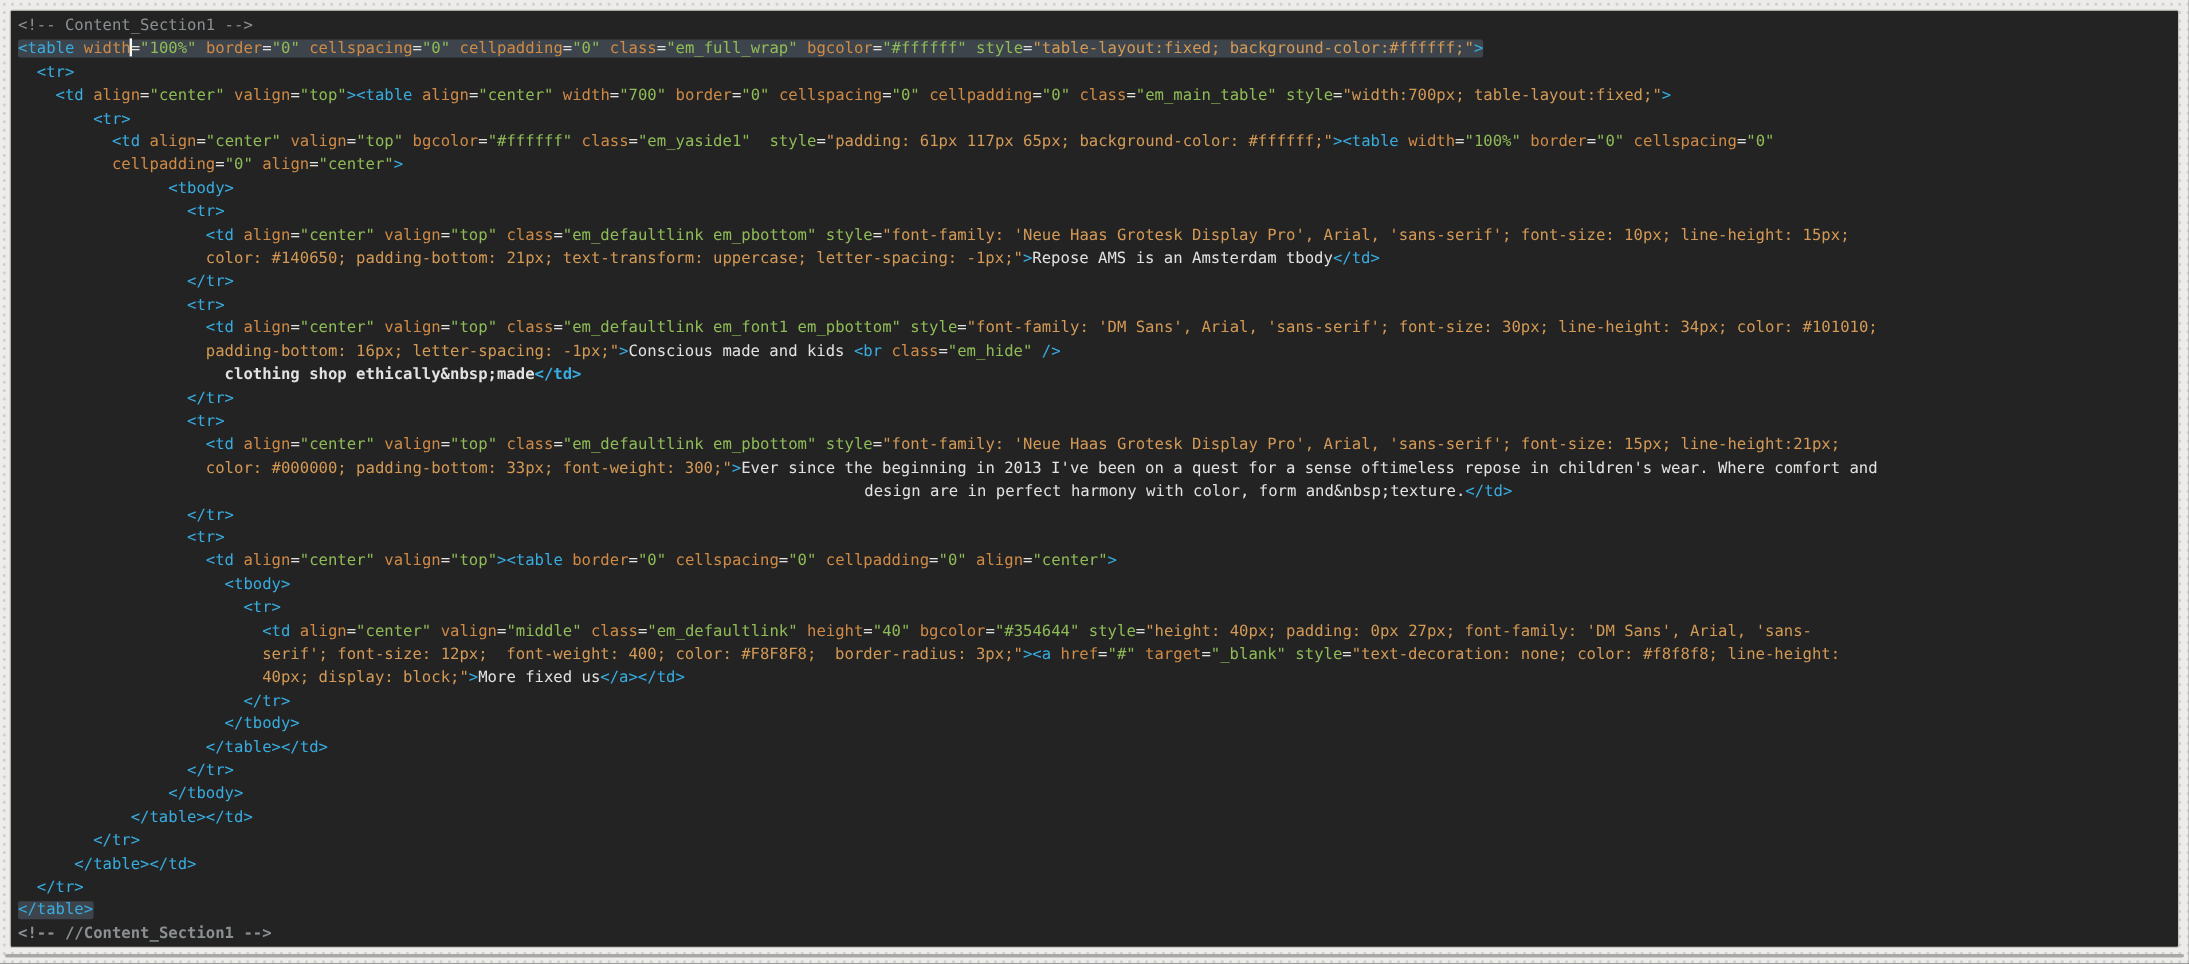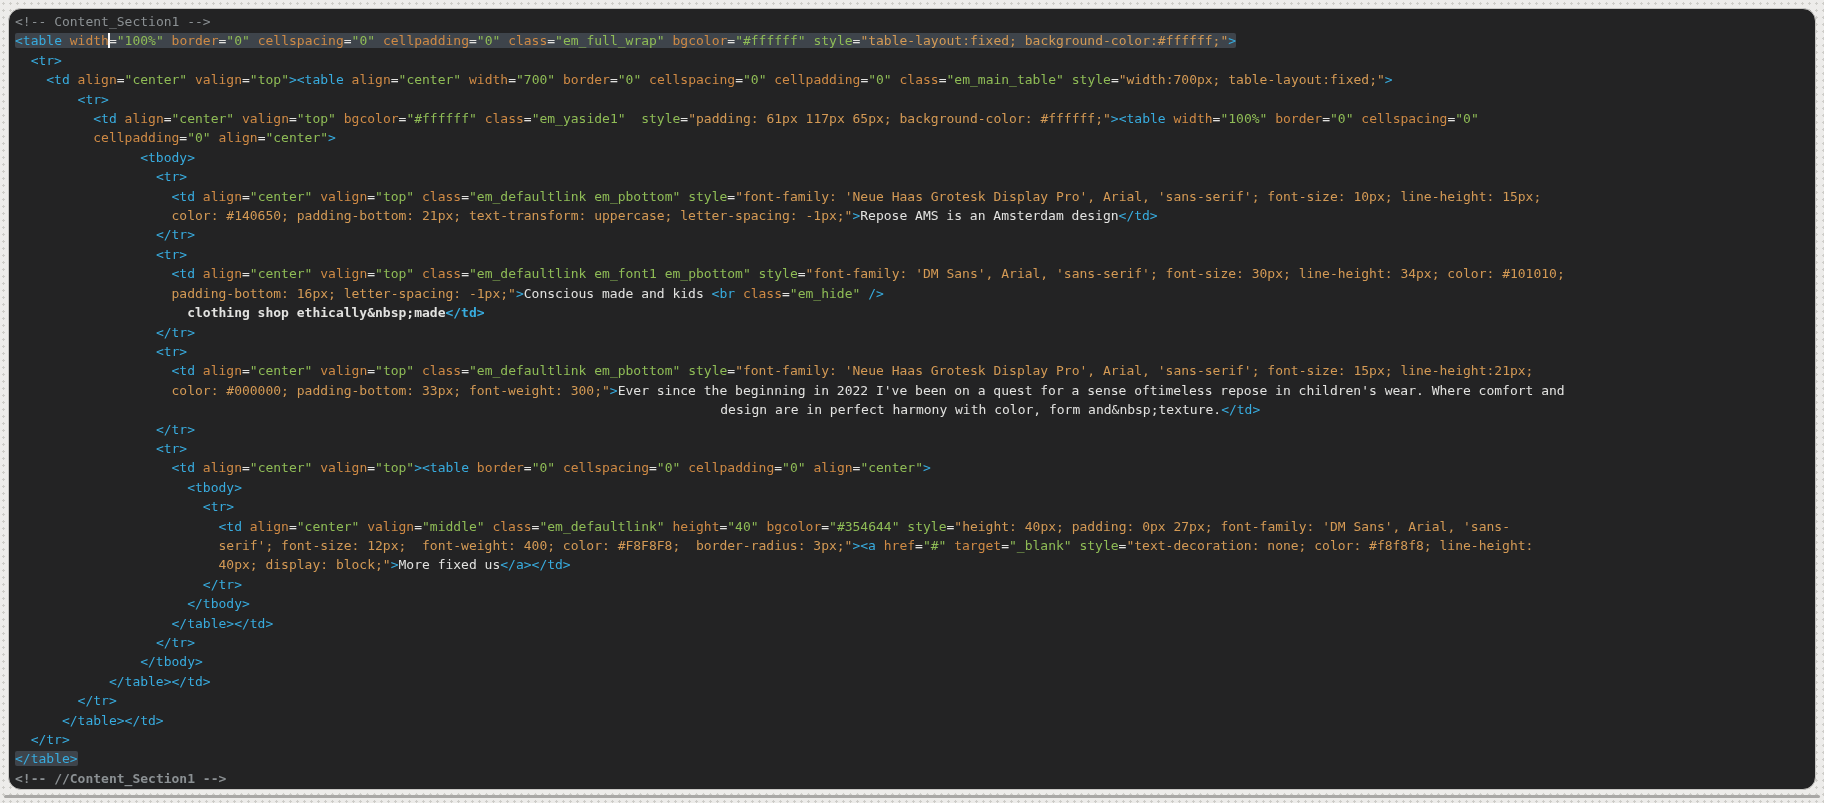--- a/index.html
+++ b/index.html
@@ -10,21 +10,21 @@
     background-image: radial-gradient(rgba(175,173,167,0.5) 1px, transparent 1.3px);
     background-size: 7px 7px;
     position: relative;
   }
   .editor {
     position: absolute;
     left: 8px; top: 8px;
     width: 1808px; height: 782px;
     background: var(--background, #232324);
     border: 1px solid var(--frame_border, #c8c7c4);
-    border-radius: 13px;
+    border-radius: 2px;
     overflow: hidden;
   }
   .code {
     padding: 3px 6px;
     font-size: 13px;
     line-height: 19.4px;
     color: var(--text, #e2e2e0);
   }
   .line { white-space: pre; min-height: 19.4px; }
   .tok-tag    { color: var(--tag, #38acdf); }
@@ -61,30 +61,30 @@
       <div class="line" style="padding-left: 0ch;"><span class="tok-com">&lt;!-- Content_Section1 --&gt;</span></div>
       <div class="line" style="padding-left: 0ch;"><span class="hl"><span class="tok-tag">&lt;table </span><span class="tok-attr">width</span><span class="caret"></span><span class="tok-txt">=</span><span class="tok-str">"100%" </span><span class="tok-attr">border</span><span class="tok-txt">=</span><span class="tok-str">"0" </span><span class="tok-attr">cellspacing</span><span class="tok-txt">=</span><span class="tok-str">"0" </span><span class="tok-attr">cellpadding</span><span class="tok-txt">=</span><span class="tok-str">"0" </span><span class="tok-attr">class</span><span class="tok-txt">=</span><span class="tok-str">"em_full_wrap" </span><span class="tok-attr">bgcolor</span><span class="tok-txt">=</span><span class="tok-str">"#ffffff" </span><span class="tok-sname">style</span><span class="tok-txt">=</span><span class="tok-css">"table-layout:fixed; background-color:#ffffff;"</span><span class="tok-tag">&gt;</span></span></div>
       <div class="line" style="padding-left: 2ch;"><span class="tok-tag">&lt;tr&gt;</span></div>
       <div class="line" style="padding-left: 4ch;"><span class="tok-tag">&lt;td </span><span class="tok-attr">align</span><span class="tok-txt">=</span><span class="tok-str">"center" </span><span class="tok-attr">valign</span><span class="tok-txt">=</span><span class="tok-str">"top"</span><span class="tok-tag">&gt;&lt;table </span><span class="tok-attr">align</span><span class="tok-txt">=</span><span class="tok-str">"center" </span><span class="tok-attr">width</span><span class="tok-txt">=</span><span class="tok-str">"700" </span><span class="tok-attr">border</span><span class="tok-txt">=</span><span class="tok-str">"0" </span><span class="tok-attr">cellspacing</span><span class="tok-txt">=</span><span class="tok-str">"0" </span><span class="tok-attr">cellpadding</span><span class="tok-txt">=</span><span class="tok-str">"0" </span><span class="tok-attr">class</span><span class="tok-txt">=</span><span class="tok-str">"em_main_table" </span><span class="tok-sname">style</span><span class="tok-txt">=</span><span class="tok-css">"width:700px; table-layout:fixed;"</span><span class="tok-tag">&gt;</span></div>
       <div class="line" style="padding-left: 8ch;"><span class="tok-tag">&lt;tr&gt;</span></div>
       <div class="line" style="padding-left: 10ch;"><span class="tok-tag">&lt;td </span><span class="tok-attr">align</span><span class="tok-txt">=</span><span class="tok-str">"center" </span><span class="tok-attr">valign</span><span class="tok-txt">=</span><span class="tok-str">"top" </span><span class="tok-attr">bgcolor</span><span class="tok-txt">=</span><span class="tok-str">"#ffffff" </span><span class="tok-attr">class</span><span class="tok-txt">=</span><span class="tok-str">"em_yaside1"  </span><span class="tok-sname">style</span><span class="tok-txt">=</span><span class="tok-css">"padding: 61px 117px 65px; background-color: #ffffff;"</span><span class="tok-tag">&gt;&lt;table </span><span class="tok-attr">width</span><span class="tok-txt">=</span><span class="tok-str">"100%" </span><span class="tok-attr">border</span><span class="tok-txt">=</span><span class="tok-str">"0" </span><span class="tok-attr">cellspacing</span><span class="tok-txt">=</span><span class="tok-str">"0"</span></div>
       <div class="line" style="padding-left: 10ch;"><span class="tok-attr">cellpadding</span><span class="tok-txt">=</span><span class="tok-str">"0" </span><span class="tok-attr">align</span><span class="tok-txt">=</span><span class="tok-str">"center"</span><span class="tok-tag">&gt;</span></div>
       <div class="line" style="padding-left: 16ch;"><span class="tok-tag">&lt;tbody&gt;</span></div>
       <div class="line" style="padding-left: 18ch;"><span class="tok-tag">&lt;tr&gt;</span></div>
       <div class="line" style="padding-left: 20ch;"><span class="tok-tag">&lt;td </span><span class="tok-attr">align</span><span class="tok-txt">=</span><span class="tok-str">"center" </span><span class="tok-attr">valign</span><span class="tok-txt">=</span><span class="tok-str">"top" </span><span class="tok-attr">class</span><span class="tok-txt">=</span><span class="tok-str">"em_defaultlink em_pbottom" </span><span class="tok-sname">style</span><span class="tok-txt">=</span><span class="tok-css">"font-family: 'Neue Haas Grotesk Display Pro', Arial, 'sans-serif'; font-size: 10px; line-height: 15px;</span></div>
-      <div class="line" style="padding-left: 20ch;"><span class="tok-css">color: #140650; padding-bottom: 21px; text-transform: uppercase; letter-spacing: -1px;"</span><span class="tok-tag">&gt;</span><span class="tok-txt">Repose AMS is an Amsterdam design</span><span class="tok-tag">&lt;/td&gt;</span></div>
+      <div class="line" style="padding-left: 20ch;"><span class="tok-css">color: #140650; padding-bottom: 21px; text-transform: uppercase; letter-spacing: -1px;"</span><span class="tok-tag">&gt;</span><span class="tok-txt">Repose AMS is an Amsterdam tbody</span><span class="tok-tag">&lt;/td&gt;</span></div>
       <div class="line" style="padding-left: 18ch;"><span class="tok-tag">&lt;/tr&gt;</span></div>
       <div class="line" style="padding-left: 18ch;"><span class="tok-tag">&lt;tr&gt;</span></div>
       <div class="line" style="padding-left: 20ch;"><span class="tok-tag">&lt;td </span><span class="tok-attr">align</span><span class="tok-txt">=</span><span class="tok-str">"center" </span><span class="tok-attr">valign</span><span class="tok-txt">=</span><span class="tok-str">"top" </span><span class="tok-attr">class</span><span class="tok-txt">=</span><span class="tok-str">"em_defaultlink em_font1 em_pbottom" </span><span class="tok-sname">style</span><span class="tok-txt">=</span><span class="tok-css">"font-family: 'DM Sans', Arial, 'sans-serif'; font-size: 30px; line-height: 34px; color: #101010;</span></div>
       <div class="line" style="padding-left: 20ch;"><span class="tok-css">padding-bottom: 16px; letter-spacing: -1px;"</span><span class="tok-tag">&gt;</span><span class="tok-txt">Conscious made and kids </span><span class="tok-tag">&lt;br </span><span class="tok-attr">class</span><span class="tok-txt">=</span><span class="tok-str">"em_hide"</span><span class="tok-tag"> /&gt;</span></div>
       <div class="line" style="padding-left: 22ch; font-weight: bold;"><span class="tok-txt">clothing shop ethically&amp;nbsp;made</span><span class="tok-tag">&lt;/td&gt;</span></div>
       <div class="line" style="padding-left: 18ch;"><span class="tok-tag">&lt;/tr&gt;</span></div>
       <div class="line" style="padding-left: 18ch;"><span class="tok-tag">&lt;tr&gt;</span></div>
       <div class="line" style="padding-left: 20ch;"><span class="tok-tag">&lt;td </span><span class="tok-attr">align</span><span class="tok-txt">=</span><span class="tok-str">"center" </span><span class="tok-attr">valign</span><span class="tok-txt">=</span><span class="tok-str">"top" </span><span class="tok-attr">class</span><span class="tok-txt">=</span><span class="tok-str">"em_defaultlink em_pbottom" </span><span class="tok-sname">style</span><span class="tok-txt">=</span><span class="tok-css">"font-family: 'Neue Haas Grotesk Display Pro', Arial, 'sans-serif'; font-size: 15px; line-height:21px;</span></div>
-      <div class="line" style="padding-left: 20ch;"><span class="tok-css">color: #000000; padding-bottom: 33px; font-weight: 300;"</span><span class="tok-tag">&gt;</span><span class="tok-txt">Ever since the beginning in 2022 I've been on a quest for a sense oftimeless repose in children's wear. Where comfort and</span></div>
+      <div class="line" style="padding-left: 20ch;"><span class="tok-css">color: #000000; padding-bottom: 33px; font-weight: 300;"</span><span class="tok-tag">&gt;</span><span class="tok-txt">Ever since the beginning in 2013 I've been on a quest for a sense oftimeless repose in children's wear. Where comfort and</span></div>
       <div class="line" style="padding-left: 20ch; text-align: center;"><span class="tok-txt">design are in perfect harmony with color, form and&amp;nbsp;texture.</span><span class="tok-tag">&lt;/td&gt;</span></div>
       <div class="line" style="padding-left: 18ch;"><span class="tok-tag">&lt;/tr&gt;</span></div>
       <div class="line" style="padding-left: 18ch;"><span class="tok-tag">&lt;tr&gt;</span></div>
       <div class="line" style="padding-left: 20ch;"><span class="tok-tag">&lt;td </span><span class="tok-attr">align</span><span class="tok-txt">=</span><span class="tok-str">"center" </span><span class="tok-attr">valign</span><span class="tok-txt">=</span><span class="tok-str">"top"</span><span class="tok-tag">&gt;&lt;table </span><span class="tok-attr">border</span><span class="tok-txt">=</span><span class="tok-str">"0" </span><span class="tok-attr">cellspacing</span><span class="tok-txt">=</span><span class="tok-str">"0" </span><span class="tok-attr">cellpadding</span><span class="tok-txt">=</span><span class="tok-str">"0" </span><span class="tok-attr">align</span><span class="tok-txt">=</span><span class="tok-str">"center"</span><span class="tok-tag">&gt;</span></div>
       <div class="line" style="padding-left: 22ch;"><span class="tok-tag">&lt;tbody&gt;</span></div>
       <div class="line" style="padding-left: 24ch;"><span class="tok-tag">&lt;tr&gt;</span></div>
       <div class="line" style="padding-left: 26ch;"><span class="tok-tag">&lt;td </span><span class="tok-attr">align</span><span class="tok-txt">=</span><span class="tok-str">"center" </span><span class="tok-attr">valign</span><span class="tok-txt">=</span><span class="tok-str">"middle" </span><span class="tok-attr">class</span><span class="tok-txt">=</span><span class="tok-str">"em_defaultlink" </span><span class="tok-attr">height</span><span class="tok-txt">=</span><span class="tok-str">"40" </span><span class="tok-attr">bgcolor</span><span class="tok-txt">=</span><span class="tok-str">"#354644" </span><span class="tok-sname">style</span><span class="tok-txt">=</span><span class="tok-css">"height: 40px; padding: 0px 27px; font-family: 'DM Sans', Arial, 'sans-</span></div>
       <div class="line" style="padding-left: 26ch;"><span class="tok-css">serif'; font-size: 12px;  font-weight: 400; color: #F8F8F8;  border-radius: 3px;"</span><span class="tok-tag">&gt;&lt;a </span><span class="tok-attr">href</span><span class="tok-txt">=</span><span class="tok-str">"#" </span><span class="tok-attr">target</span><span class="tok-txt">=</span><span class="tok-str">"_blank" </span><span class="tok-sname">style</span><span class="tok-txt">=</span><span class="tok-css">"text-decoration: none; color: #f8f8f8; line-height:</span></div>
       <div class="line" style="padding-left: 26ch;"><span class="tok-css">40px; display: block;"</span><span class="tok-tag">&gt;</span><span class="tok-txt">More fixed us</span><span class="tok-tag">&lt;/a&gt;&lt;/td&gt;</span></div>
       <div class="line" style="padding-left: 24ch;"><span class="tok-tag">&lt;/tr&gt;</span></div>

